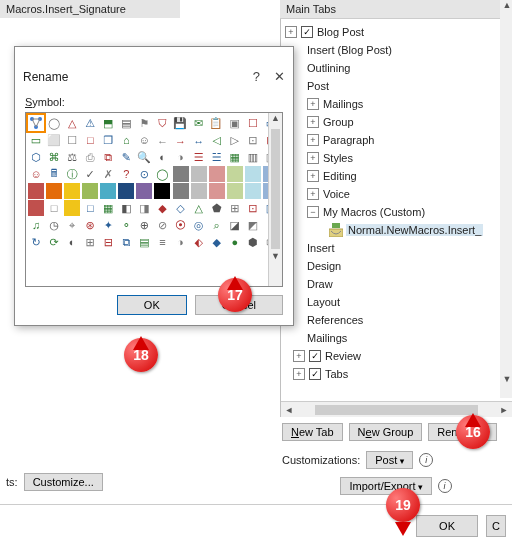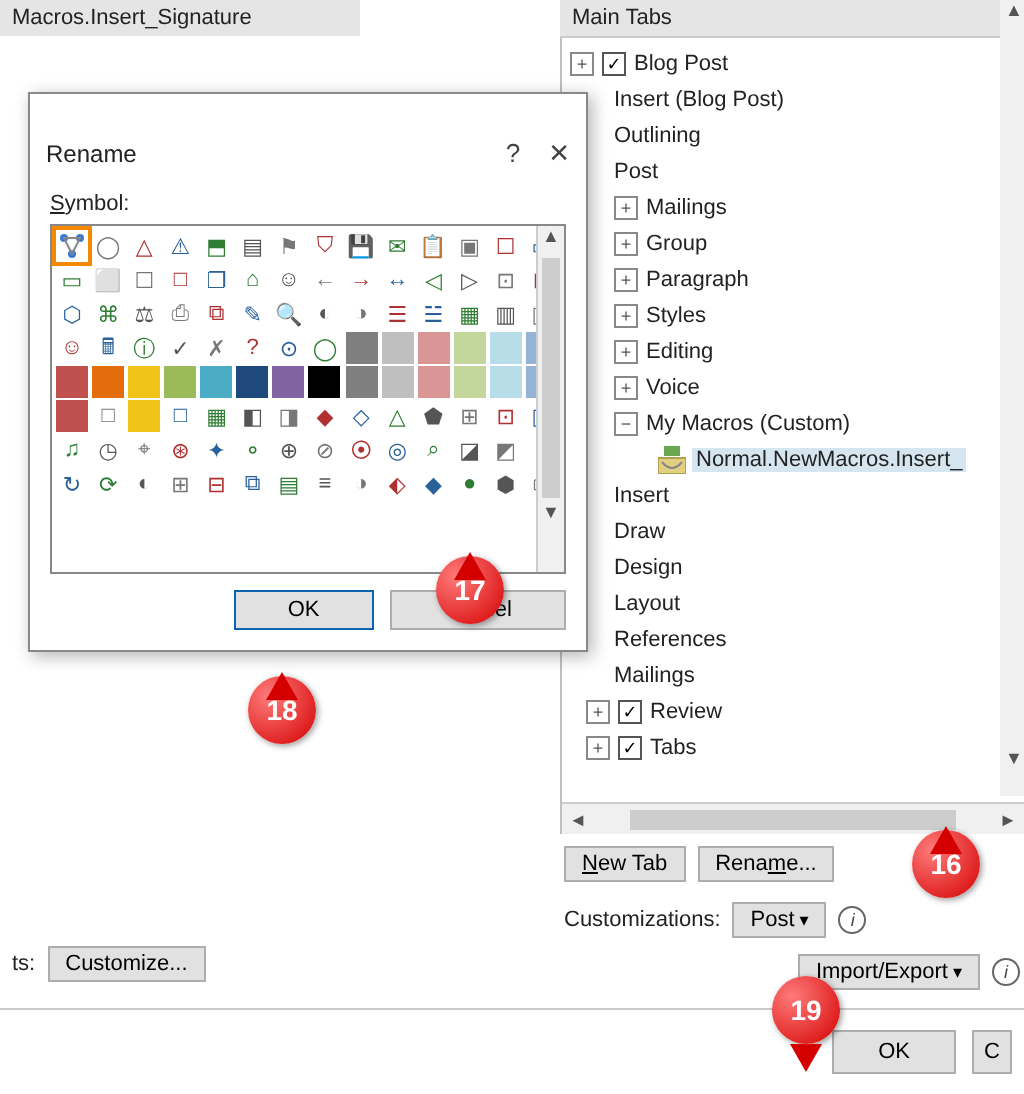--- a/index.html
+++ b/index.html
@@ -322,25 +322,25 @@
               <path d="M2 8 Q7 14 12 8" stroke="#888" fill="none"></path>
             </svg></span>
           <span class="sel">Normal.NewMacros.Insert_</span>
         </div>
         <div class="tree-row">
           <span class="indent" style="width: 22px;"></span>
           <span>Insert</span>
         </div>
         <div class="tree-row">
           <span class="indent" style="width: 22px;"></span>
+          <span>Design</span>
+        </div>
+        <div class="tree-row">
+          <span class="indent" style="width: 22px;"></span>
           <span>Draw</span>
-        </div>
-        <div class="tree-row">
-          <span class="indent" style="width: 22px;"></span>
-          <span>Design</span>
         </div>
         <div class="tree-row">
           <span class="indent" style="width: 22px;"></span>
           <span>Layout</span>
         </div>
         <div class="tree-row">
           <span class="indent" style="width: 22px;"></span>
           <span>References</span>
         </div>
         <div class="tree-row">
@@ -367,28 +367,29 @@
     </div>
   </div>
   <div class="vscroll">
     <div class="up">▲</div>
     <div class="thumb" style="height:360px"></div>
     <div class="down">▼</div>
   </div>
 
   <div class="btnrow">
     <button class="btn"><u class="acc">N</u><span>ew Tab</span></button>
+    <button class="btn">N<u class="acc">e</u>w Group</button>
     <button class="btn">Rena<u class="acc">m</u>e...</button>
   </div>
   <div class="labelrow">
     <span>Customizations:</span>
     <button class="dropdown"><span>Post</span></button>
     <span class="info">i</span>
   </div>
-  <div class="labelrow" style="justify-content:flex-end">
+  <div class="labelrow" style="justify-content:center">
     <button class="dropdown"><span>Import/Export</span></button>
     <span class="info">i</span>
   </div>
 </div>
 
 <div class="leftbottom">
   <span>ts:</span>
   <button class="btn">Customize...</button>
 </div>
 

